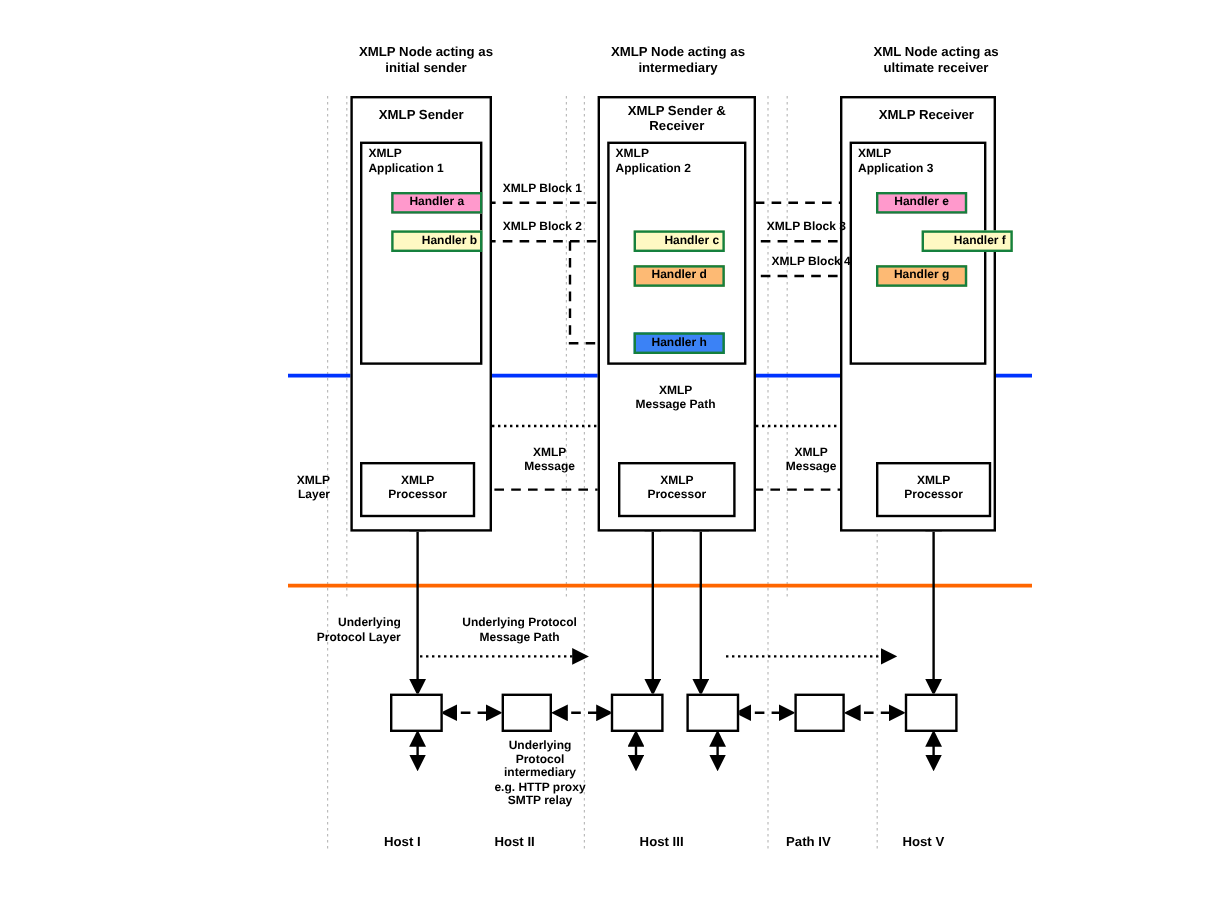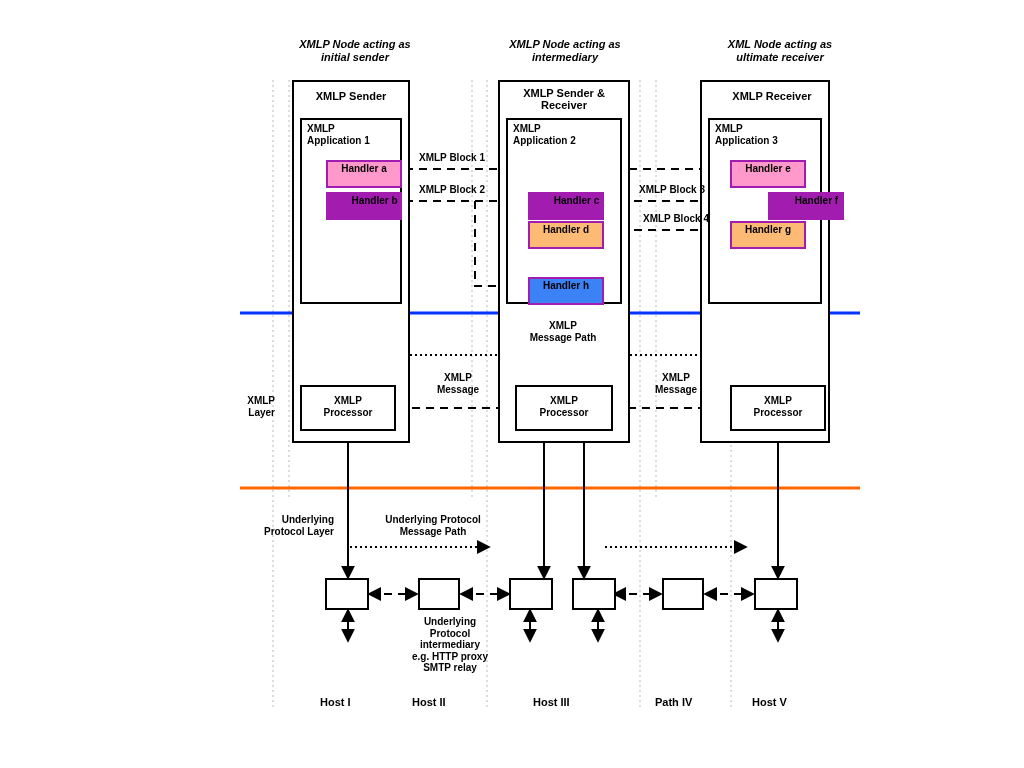--- a/index.html
+++ b/index.html
@@ -11,21 +11,20 @@
     font-family: Arial, Helvetica, sans-serif;
     position: relative;
     overflow: hidden;
   }
   .abs { position: absolute; }
   .role-label {
     font-size: 11px;
     font-weight: bold;
     text-align: center;
     line-height: 1.2;
-    font-style: italic;
   }
   .node-box {
     border: 2px solid #000;
     background: #fff;
   }
   .node-title {
     font-size: 11px;
     font-weight: bold;
     text-align: center;
     padding: 4px 0 2px 0;
@@ -37,29 +36,29 @@
   }
   .app-title {
     font-size: 10px;
     font-weight: bold;
     padding: 3px 5px;
     line-height: 1.2;
   }
   .handler {
     position: absolute;
     width: 76px;
-    height: 28px;
-    border: 2px solid #a21caf;
+    height: 18px;
+    border: 2px solid #15803d;
     font-size: 10px;
     font-weight: bold;
     text-align: center;
     line-height: 14px;
   }
   .pink   { background: #ff99cc; }
-  .yellow { background: #a21caf; padding-left: 21px; }
+  .yellow { background: #fef9c3; padding-left: 21px; }
   .green  { background: #fdba74; }
   .lav    { background: #3b82f6; }
   .proc-box {
     border: 2px solid #000;
     background: #fff;
     font-size: 10px;
     font-weight: bold;
     text-align: center;
     line-height: 1.2;
     padding-top: 8px;

